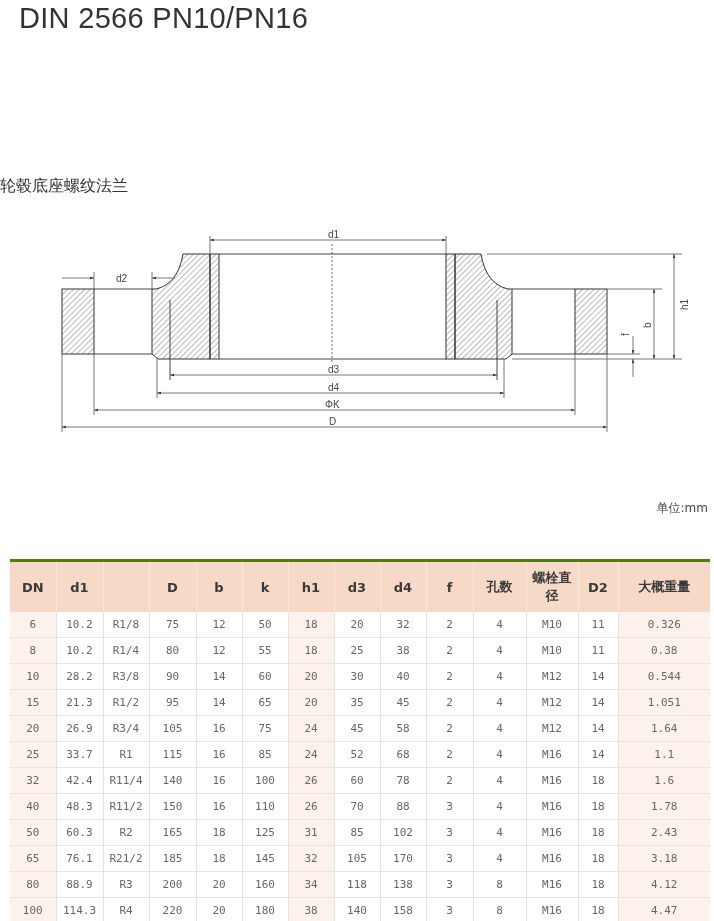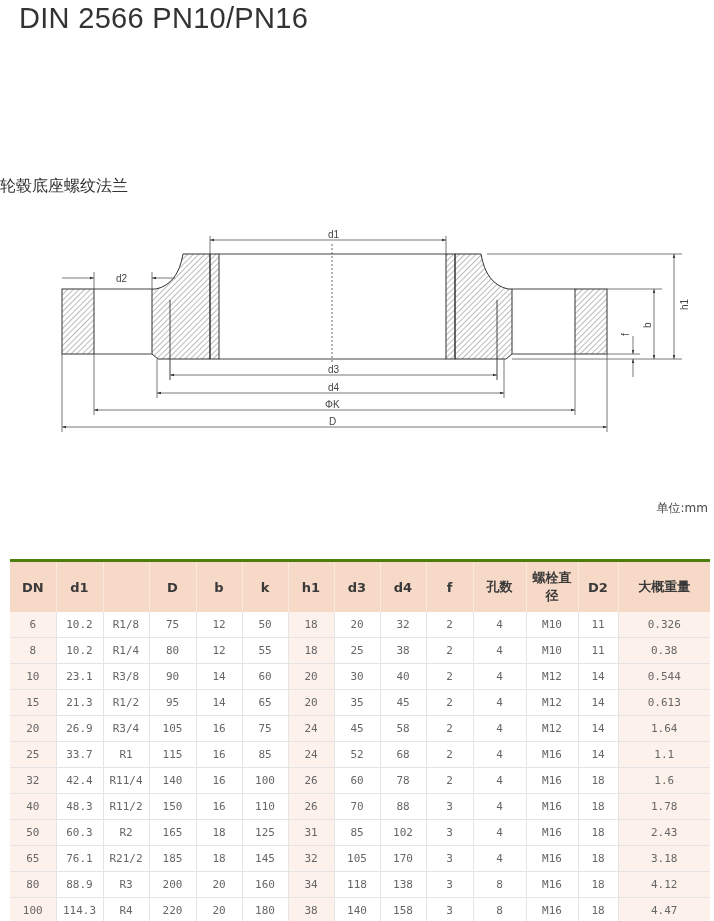--- a/index.html
+++ b/index.html
@@ -178,21 +178,21 @@
         <td>25</td>
         <td>38</td>
         <td>2</td>
         <td>4</td>
         <td>M10</td>
         <td>11</td>
         <td class="tint">0.38</td>
       </tr>
       <tr>
         <td class="tint">10</td>
-        <td>23.1</td>
+        <td>28.2</td>
         <td>R3/8</td>
         <td>90</td>
         <td>14</td>
         <td>60</td>
         <td class="tint">20</td>
         <td>30</td>
         <td>40</td>
         <td>2</td>
         <td>4</td>
         <td>M12</td>
@@ -206,21 +206,21 @@
         <td>95</td>
         <td>14</td>
         <td>65</td>
         <td class="tint">20</td>
         <td>35</td>
         <td>45</td>
         <td>2</td>
         <td>4</td>
         <td>M12</td>
         <td>14</td>
-        <td class="tint">0.613</td>
+        <td class="tint">1.051</td>
       </tr>
       <tr>
         <td class="tint">20</td>
         <td>26.9</td>
         <td>R3/4</td>
         <td>105</td>
         <td>16</td>
         <td>75</td>
         <td class="tint">24</td>
         <td>45</td>

